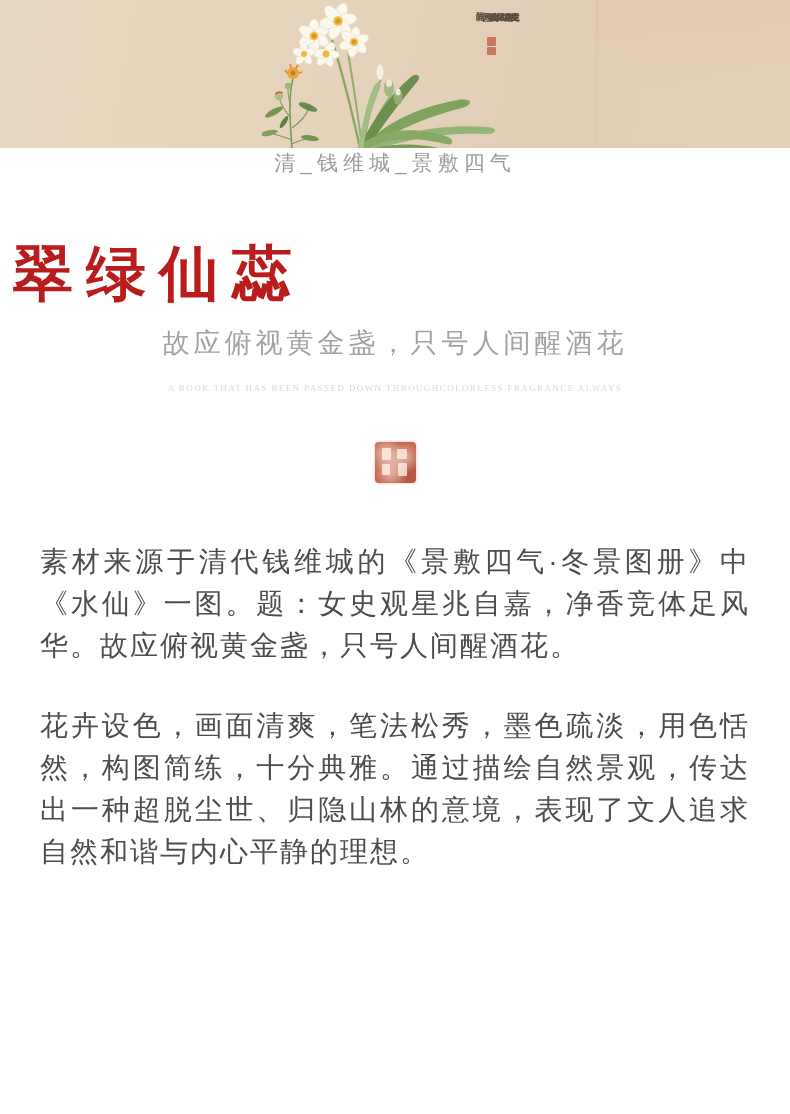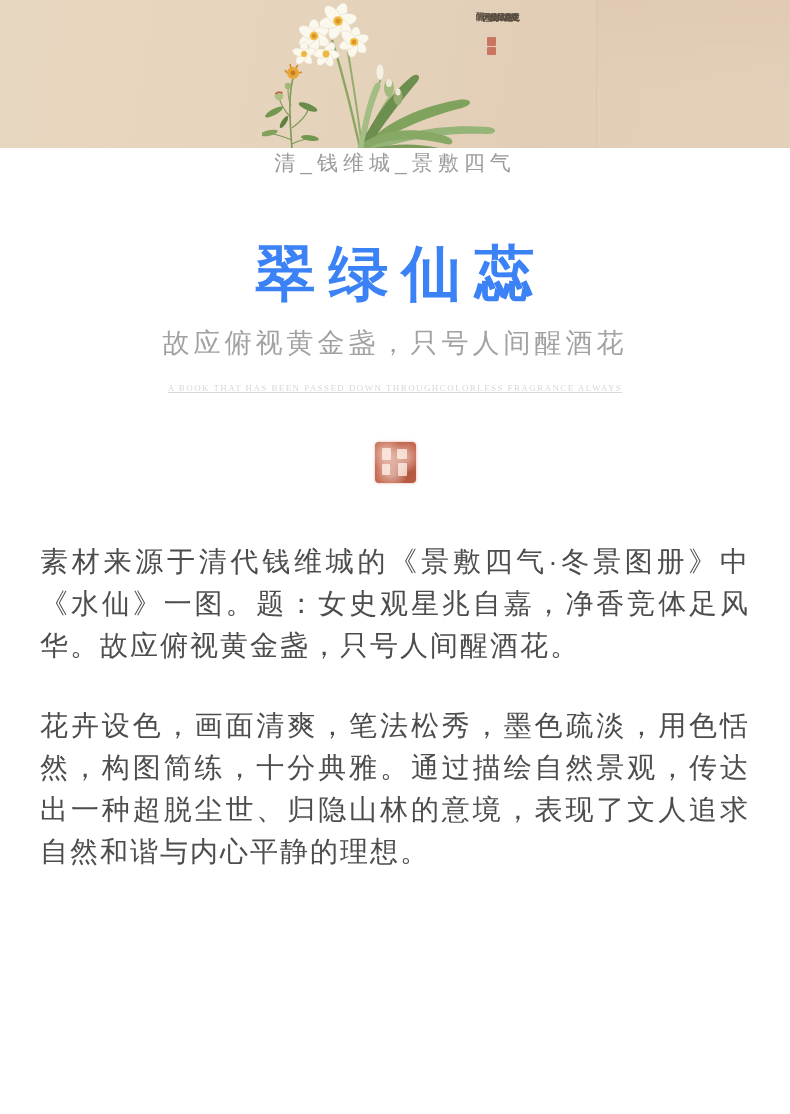--- a/index.html
+++ b/index.html
@@ -32,36 +32,35 @@
     display:flex;flex-direction:column;gap:1px;
   }
   .artist-seal i{display:block;flex:1;background:#c25f4a;opacity:.8;border-radius:1px;}
   
   .caption{
     text-align:center;
     font-size:21px;line-height:30px;letter-spacing:5px;
     color:#9b9b9b;font-weight:300;
   }
   .page-title{
-    margin-top:62px;text-align:center;
+    margin-top:62px;text-align:left;
     font-family:"DejaVu Serif","Liberation Serif",serif;
     font-size:60px;line-height:66px;font-weight:700;
-    letter-spacing:13px;text-indent:13px;color:#3b82f6;
+    letter-spacing:13px;text-indent:13px;color:#b91c1c;
   }
   .subtitle{
     margin-top:20px;text-align:center;
     font-size:27px;line-height:34px;letter-spacing:4px;
     color:#a2a2a2;font-weight:300;
   }
   .english{
     margin-top:22px;text-align:center;
     font-family:"Liberation Serif",serif;
     font-size:9px;line-height:13px;letter-spacing:1.4px;
     color:#d8d8d8;
-    text-decoration:underline;
   }
   
   .seal{
     position:relative;margin:47px auto 0;width:41px;height:41px;
     background:
       radial-gradient(circle at 28% 30%,rgba(255,241,232,.55) 0 8%,rgba(255,241,232,0) 42%),
       radial-gradient(circle at 72% 38%,rgba(255,235,224,.45) 0 10%,rgba(255,235,224,0) 40%),
       radial-gradient(circle at 40% 72%,rgba(255,244,236,.5) 0 9%,rgba(255,244,236,0) 45%),
       radial-gradient(circle at 80% 80%,rgba(176,84,62,.9),rgba(176,84,62,0) 60%),
       #c3674f;

